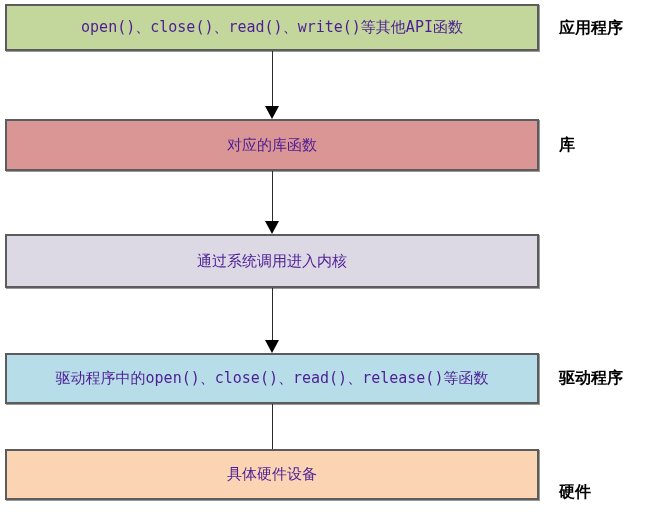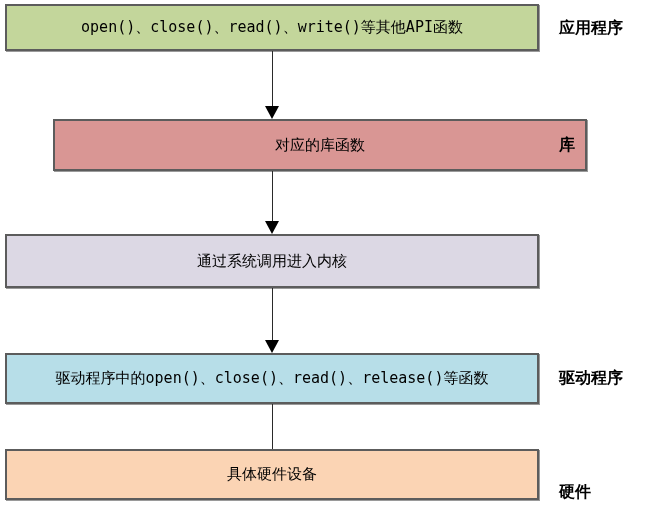--- a/index.html
+++ b/index.html
@@ -20,25 +20,25 @@
     left: 5px;
     width: 534px;
     box-sizing: border-box;
     border: 2px solid #5c5c5c;
     display: flex;
     align-items: center;
     justify-content: center;
     text-align: center;
     font-family: "DejaVu Sans Mono", "Liberation Mono", monospace;
     font-size: 15px;
-    color: #000000;
+    color: #4c1d95;
     box-shadow: 1px 1px 0 #9a9a9a;
   }
   .box-app      { top: 4px;   height: 47px; }
-  .box-lib      { top: 119px; height: 52px; margin-left: 48px; }
+  .box-lib      { top: 119px; height: 52px; }
   .box-kernel   { top: 234px; height: 54px; }
   .box-driver   { top: 353px; height: 51px; font-size: 15px; }
   .box-hardware { top: 449px; height: 51px; }
 
   .side-label {
     position: absolute;
     left: 559px;
     width: 112px;
     height: 24px;
     line-height: 24px;

